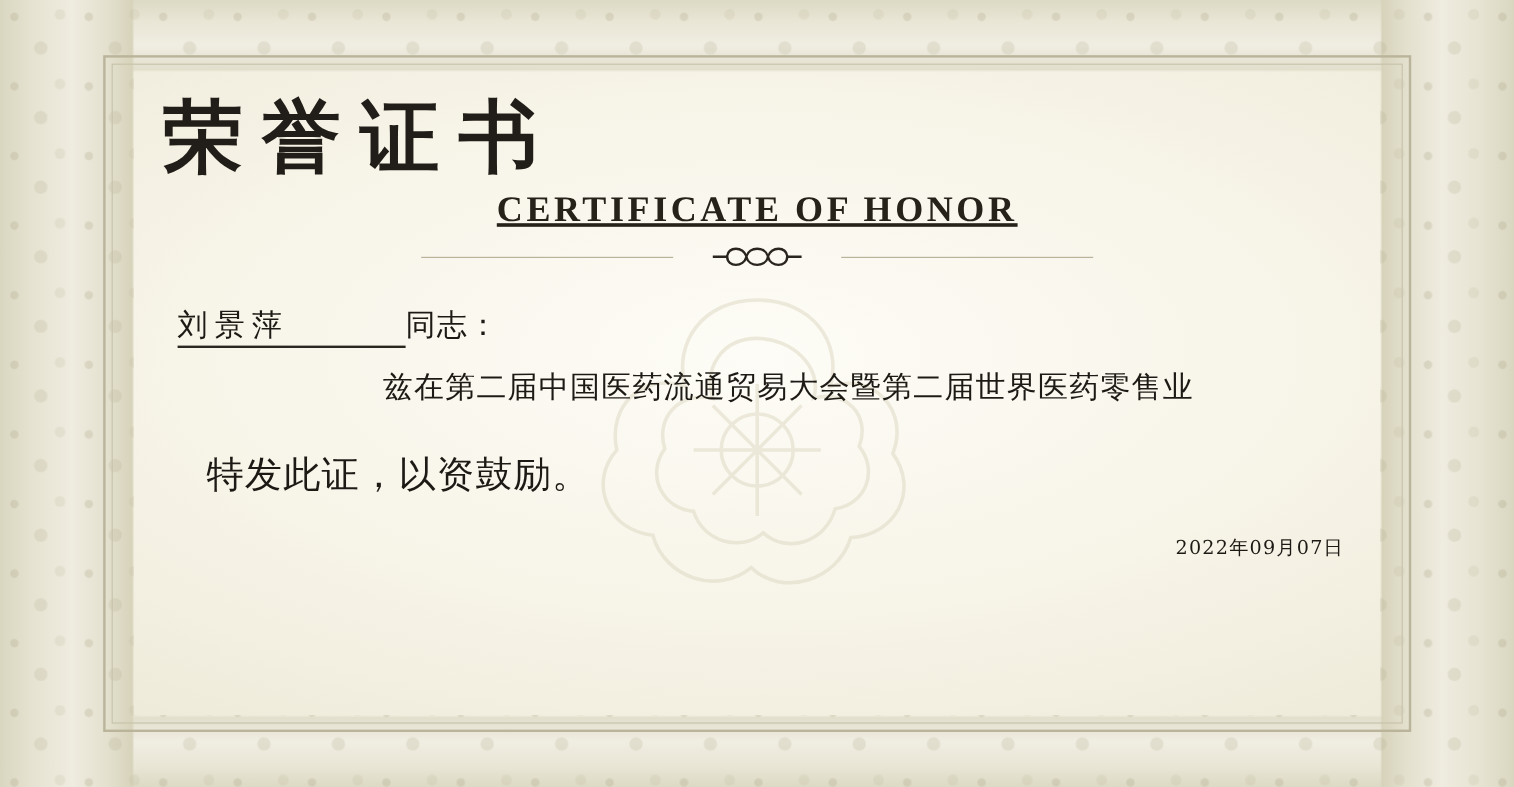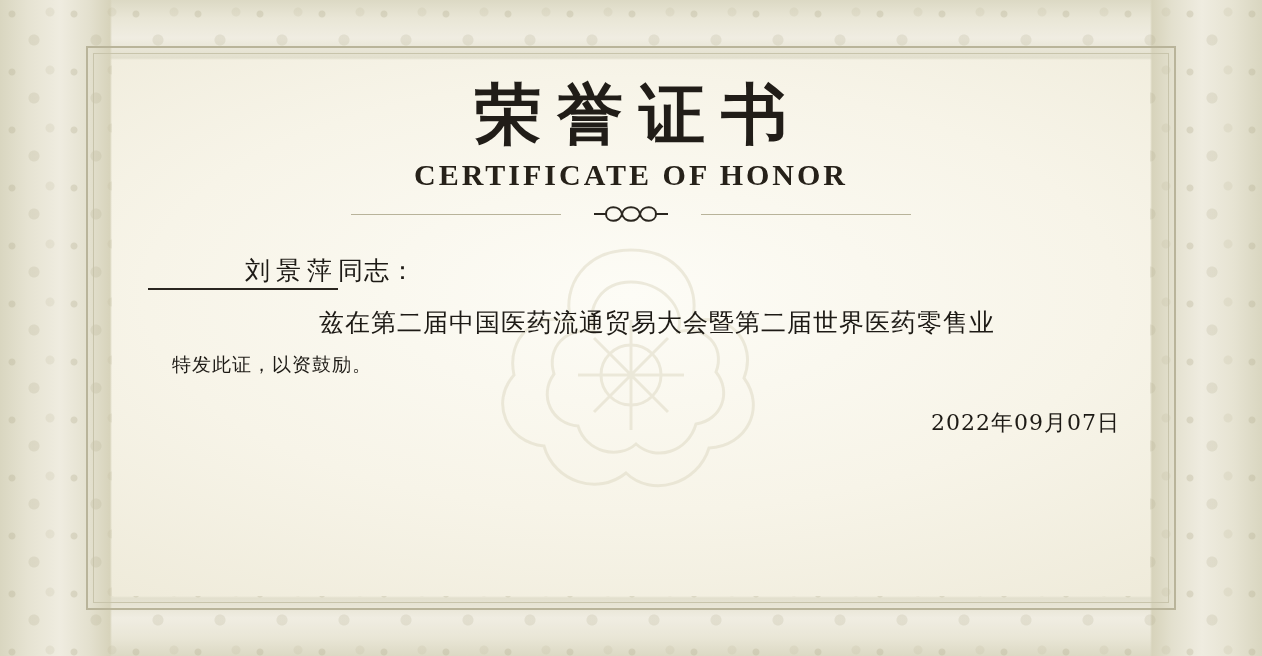--- a/index.html
+++ b/index.html
@@ -69,38 +69,39 @@
     pointer-events: none;
   }
 
   
   .content {
     position: absolute;
     left: 120px; right: 120px; top: 60px; bottom: 60px;
   }
 
   .title-cn {
-    text-align: center;
+    text-align: left;
     margin-top: 18px;
     font-family: "DejaVu Serif", "Liberation Serif", serif;
     font-size: 66px;
     font-weight: 700;
     letter-spacing: 16px;
     text-indent: 16px;
     color: #211d18;
     line-height: 1.12;
   }
   .title-en {
     text-align: center;
     margin-top: 6px;
     font-family: "Liberation Serif", serif;
     font-size: 30px;
     font-weight: 700;
     letter-spacing: 3px;
     color: #262119;
+    text-decoration: underline;
   }
   .divider {
     position: relative;
     height: 28px;
     margin: 8px auto 0;
     width: 560px;
   }
   .divider .line {
     position: absolute;
     top: 14px;
@@ -125,21 +126,21 @@
 
   .recipient-line {
     font-size: 25px;
     margin: 0 0 10px 28px;
     letter-spacing: 1px;
     white-space: nowrap;
   }
   .recipient-name {
     display: inline-block;
     min-width: 190px;
-    text-align: right;
+    text-align: left;
     border-bottom: 2px solid #2a2620;
     letter-spacing: 6px;
     padding-bottom: 1px;
   }
   .recipient-suffix { letter-spacing: 1px; margin-top: 44px; }
 
   .para {
     font-size: 25px;
     line-height: 1.85;
     letter-spacing: 1px;
@@ -152,38 +153,38 @@
     text-align: center;
     color: #b5241c;
     font-size: 30px;
     font-weight: 700;
     letter-spacing: 9px;
     text-indent: 9px;
     font-family: "DejaVu Serif", "Liberation Serif", serif;
   }
 
   .closing {
-    font-size: 19px;
+    font-size: 31px;
     letter-spacing: 1px;
     text-indent: 52px;
-    margin-top: 6px;
+    margin-top: 29px;
   }
 
   .signature {
     margin-top: 26px;
     text-align: right;
     padding-right: 22px;
     font-size: 25px;
     letter-spacing: 2px;
     line-height: 1.7;
     color: #1d1a15;
     font-family: "DejaVu Serif", "Liberation Serif", serif;
   }
   .sig-date {
-    font-size: 22px;
+    font-size: 16px;
     letter-spacing: 1px;
   }
 </style>
 </head>
 <body>
 
 <div id="certificate">
 
   <div class="border-band"></div>
   <div class="damask"></div>

